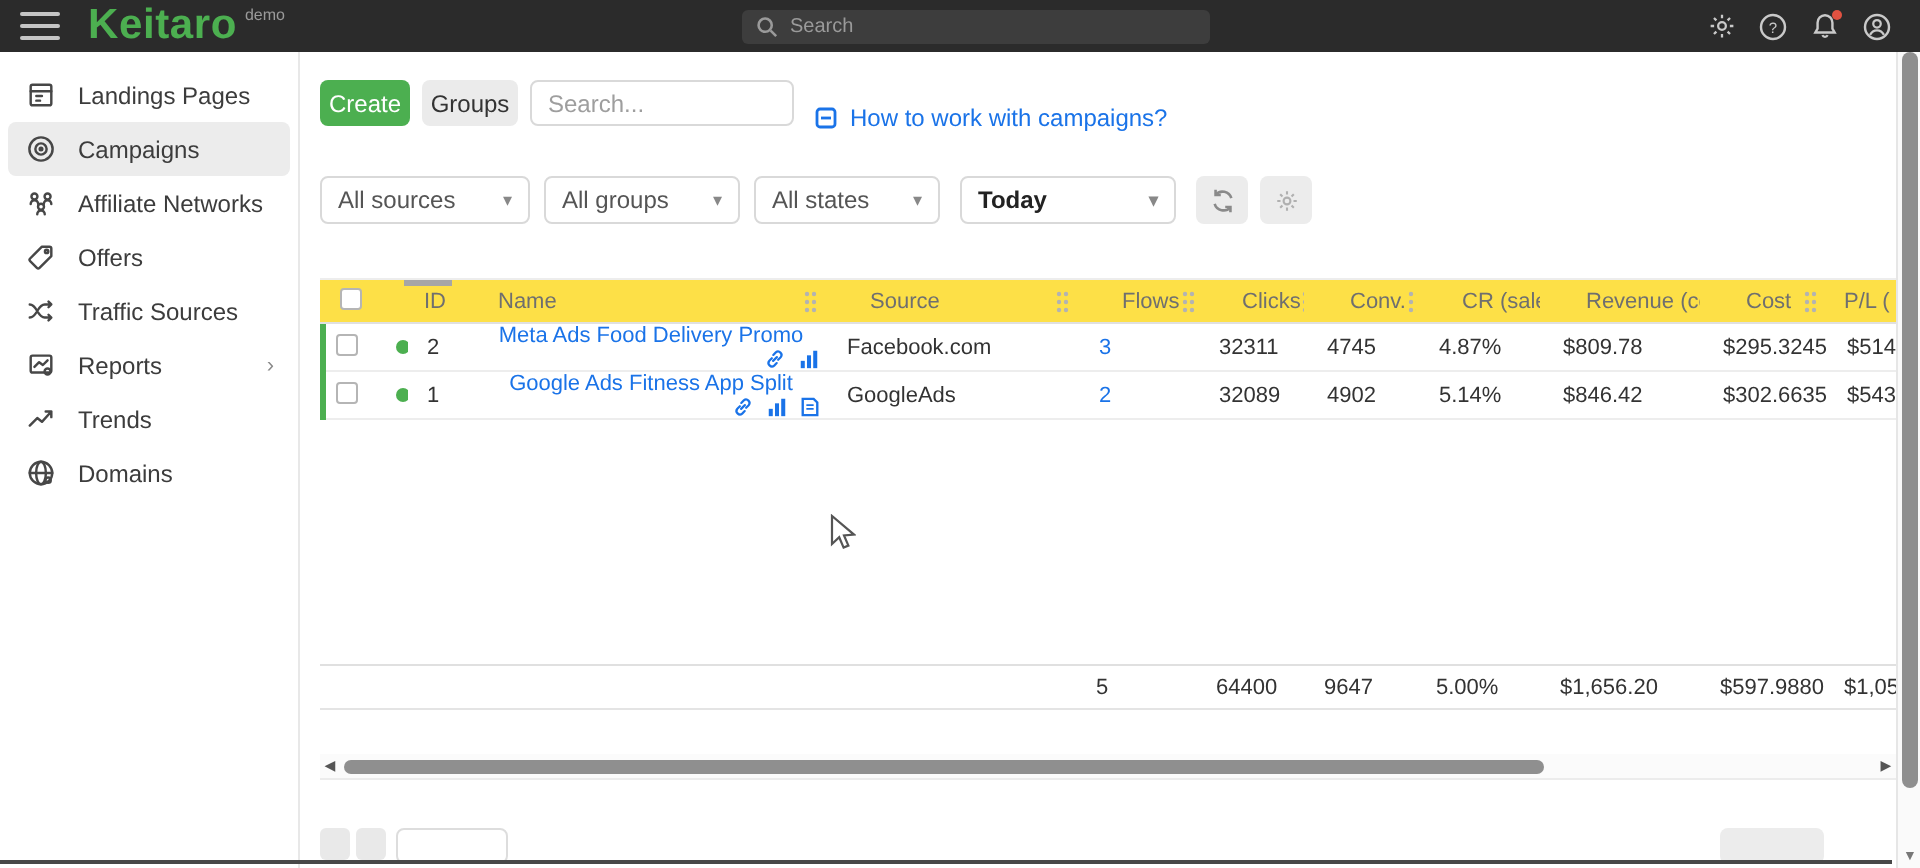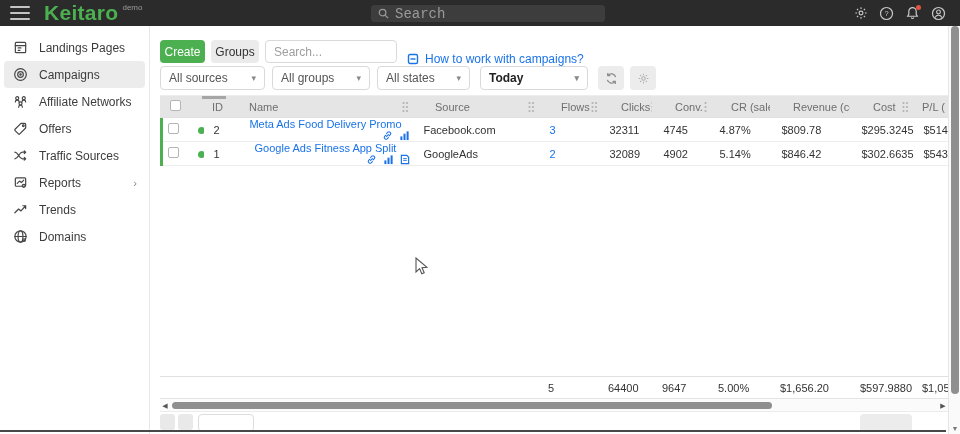--- a/index.html
+++ b/index.html
@@ -12,37 +12,37 @@
     display:flex; align-items:center; }
   .hamburger { width:20px; height:14px; margin-left:10px; display:flex; flex-direction:column;
     justify-content:space-between; cursor:pointer; }
   .hamburger span { display:block; height:2px; background:#c4c4c4; border-radius:1px; }
   .logo { margin-left:14px; font-size:21px; font-weight:bold; color:#4caf50; letter-spacing:.3px; }
   .logo-suffix { font-size:8px; color:#9a9a9a; margin-left:4px; align-self:flex-start; margin-top:3px; }
   .top-search { position:absolute; left:371px; top:5px; width:234px; height:17px; background:#3d3d3d;
     border-radius:3px; display:flex; align-items:center; padding:0 7px; }
   .top-search svg { flex:none; }
   .top-search input { background:transparent; border:none; outline:none; color:#cfcfcf;
-    font-size:14px; margin-left:6px; width:100%; font-family:Liberation Mono, monospace; }
+    font-size:10px; margin-left:6px; width:100%; font-family:Liberation Sans, sans-serif; }
   .top-search input::placeholder { color:#9a9a9a; }
   .top-icons { position:absolute; right:14px; top:0; height:26px; display:flex; align-items:center; gap:11px; }
   .tico { width:15px; height:15px; display:flex; align-items:center; justify-content:center; position:relative; cursor:pointer; }
   .bell-dot { position:absolute; right:-1px; top:-1px; width:5px; height:5px; border-radius:50%; background:#e25241; }
 
   
   .app { position:absolute; left:0; top:26px; width:960px; height:408px; display:flex; }
   .sidebar { width:150px; height:100%; background:#fff; border-right:1px solid #e8e8e8; padding-top:8px; flex:none; }
   .side-item { height:27px; margin:0 4px; padding:0 8px; display:flex; align-items:center; gap:11px;
     border-radius:4px; font-size:12px; color:#3c3c3c; cursor:pointer; }
   .side-item.active { background:#ececec; }
   .side-item .sico { width:16px; height:16px; flex:none; display:flex; align-items:center; justify-content:center; }
   .side-item .chev { margin-left:auto; color:#8a8a8a; font-size:11px; }
   svg.ln { stroke:#474747; fill:none; stroke-width:1.3; stroke-linecap:round; stroke-linejoin:round; }
 
-  .main { flex:1; position:relative; display:flex; flex-direction:column; padding:0 0 0 10px; overflow:hidden; }
+  .main { flex:1; position:relative; display:flex; flex-direction:column; padding:0 0 0 10px; overflow:hidden;gap:22px; }
 
   
   .toolbar-row { margin-top:14px; height:23px; display:flex; align-items:center; flex:none; }
   .btn-create { width:45px; height:23px; background:#4caf50; color:#fff; border:none; border-radius:4px;
     font-size:12px; font-family:inherit; cursor:pointer; }
   .btn-groups { width:48px; height:23px; background:#ebebeb; color:#333; border:none; border-radius:4px;
     font-size:12px; font-family:inherit; margin-left:6px; cursor:pointer; }
   .search-input { width:132px; height:23px; margin-left:6px; border:1px solid #d9d9d9; border-radius:4px;
     padding:0 8px; font-size:12px; color:#333; outline:none; font-family:inherit; }
   .search-input::placeholder { color:#9e9e9e; }
@@ -62,21 +62,21 @@
     display:flex; align-items:center; justify-content:center; cursor:pointer; }
   .icon-btn.first { margin-left:10px; }
 
   
   .table-area { margin-top:5px; flex:1; display:flex; flex-direction:column; overflow:hidden; width:788px; }
   table { border-collapse:collapse; table-layout:fixed; width:832px; flex:none; }
   col.c-check{width:26px} col.c-status{width:16px} col.c-id{width:24px} col.c-name{width:186px}
   col.c-source{width:126px} col.c-flows{width:60px} col.c-clicks{width:54px} col.c-conv{width:56px}
   col.c-cr{width:62px} col.c-rev{width:80px} col.c-cost{width:62px} col.c-pl{width:80px}
   thead th { height:22px; font-weight:normal; font-size:11px; color:#6f6f6f; text-align:left;
-    padding:0 0 0 10px; border-top:1px solid #ededed; border-bottom:1px solid #e0e0e0; background:#e5e5e5;
+    padding:0 0 0 10px; border-top:1px solid #ededed; border-bottom:1px solid #e0e0e0; background:#fde047;
     white-space:nowrap; overflow:hidden; }
   thead th .th-inner { display:flex; align-items:center;margin-left:13px; }
   thead th .drag { margin-left:auto; padding-right:3px; cursor:grab; display:flex; }
   th.sorted { box-shadow:inset 0 3px 0 #a6a6a6; }
   tbody td { height:23px; font-size:11px; color:#333; padding:0 0 0 10px; border-bottom:1px solid #ededed;
     white-space:nowrap; overflow:hidden; background:#fff; }
   tr.data-row td:first-child { border-left:3px solid #4caf50; padding-left:5px; }
   .cb { width:11px; height:11px; border:1px solid #b5b5b5; border-radius:2px; display:inline-block;
     background:#fff; cursor:pointer; }
   .status-dot { width:7px; height:7px; border-radius:50%; background:#4caf50; display:inline-block; }

